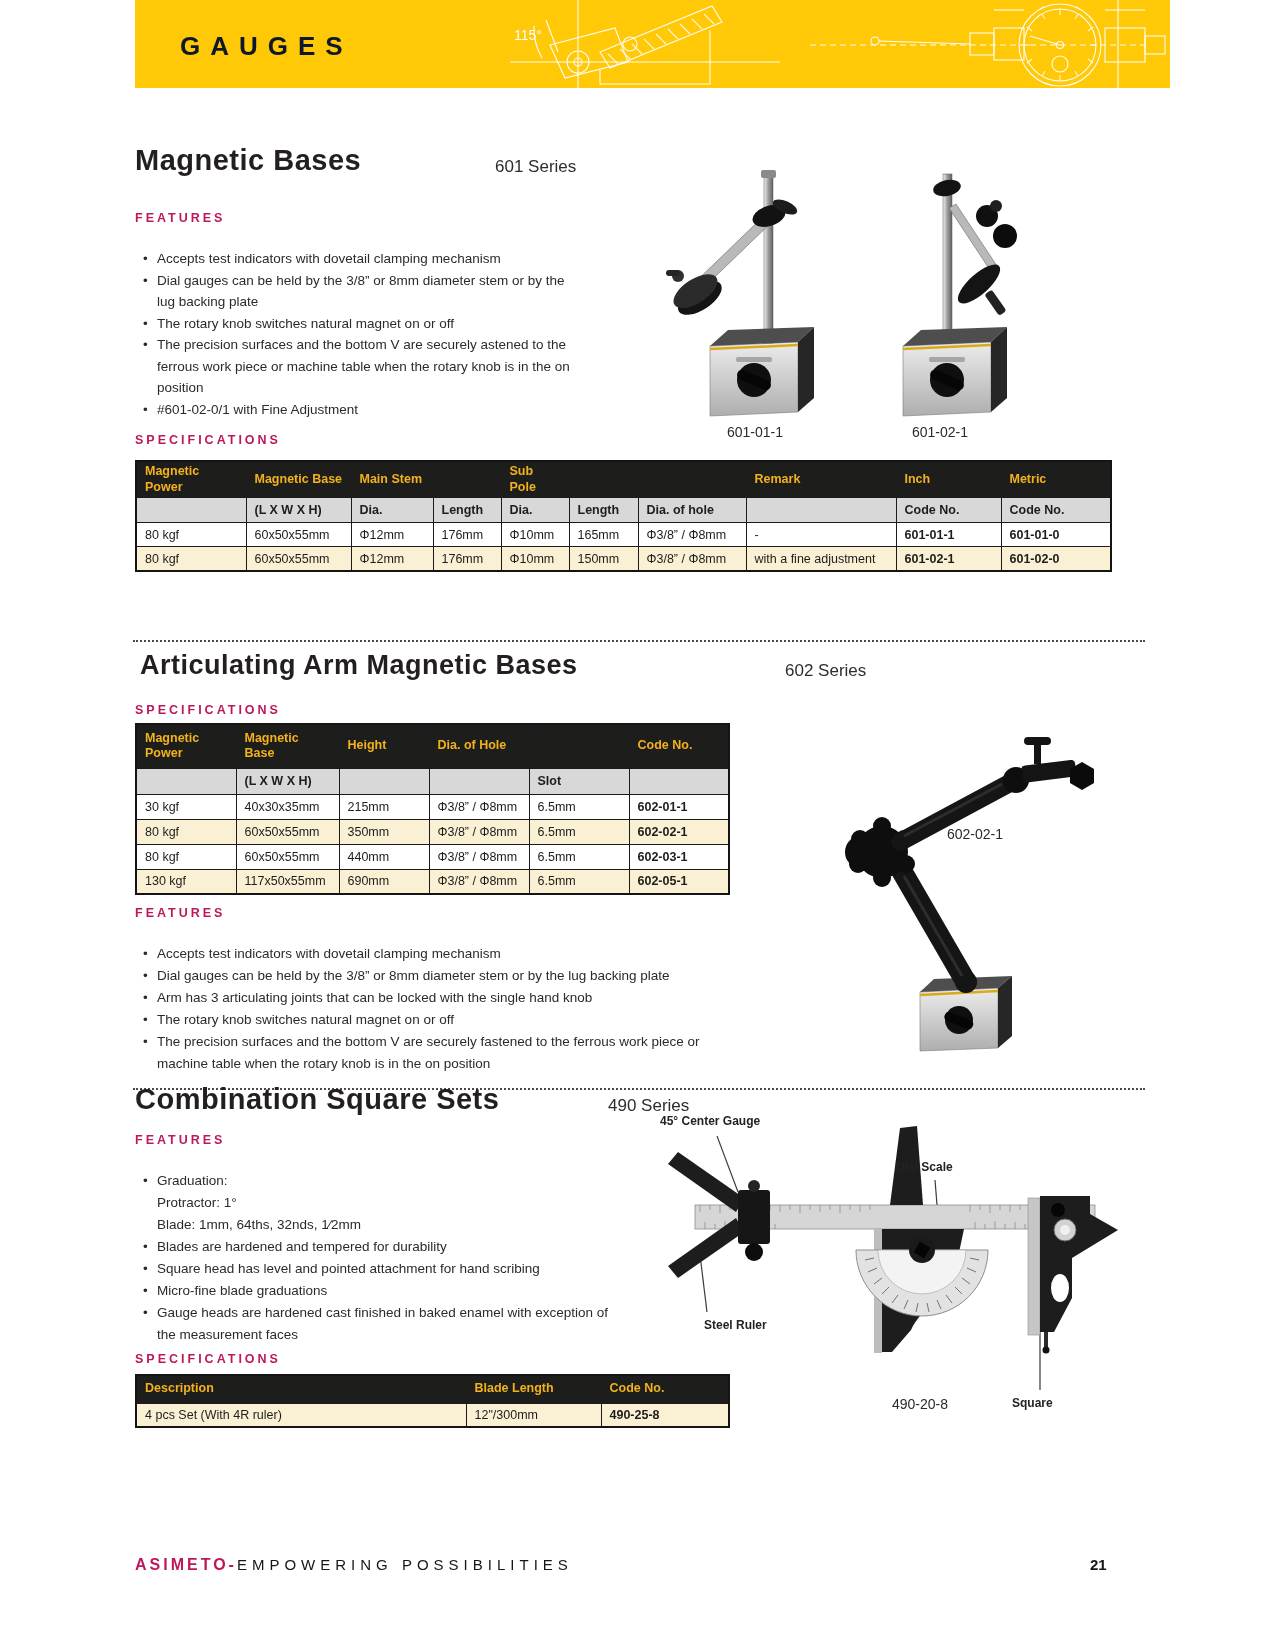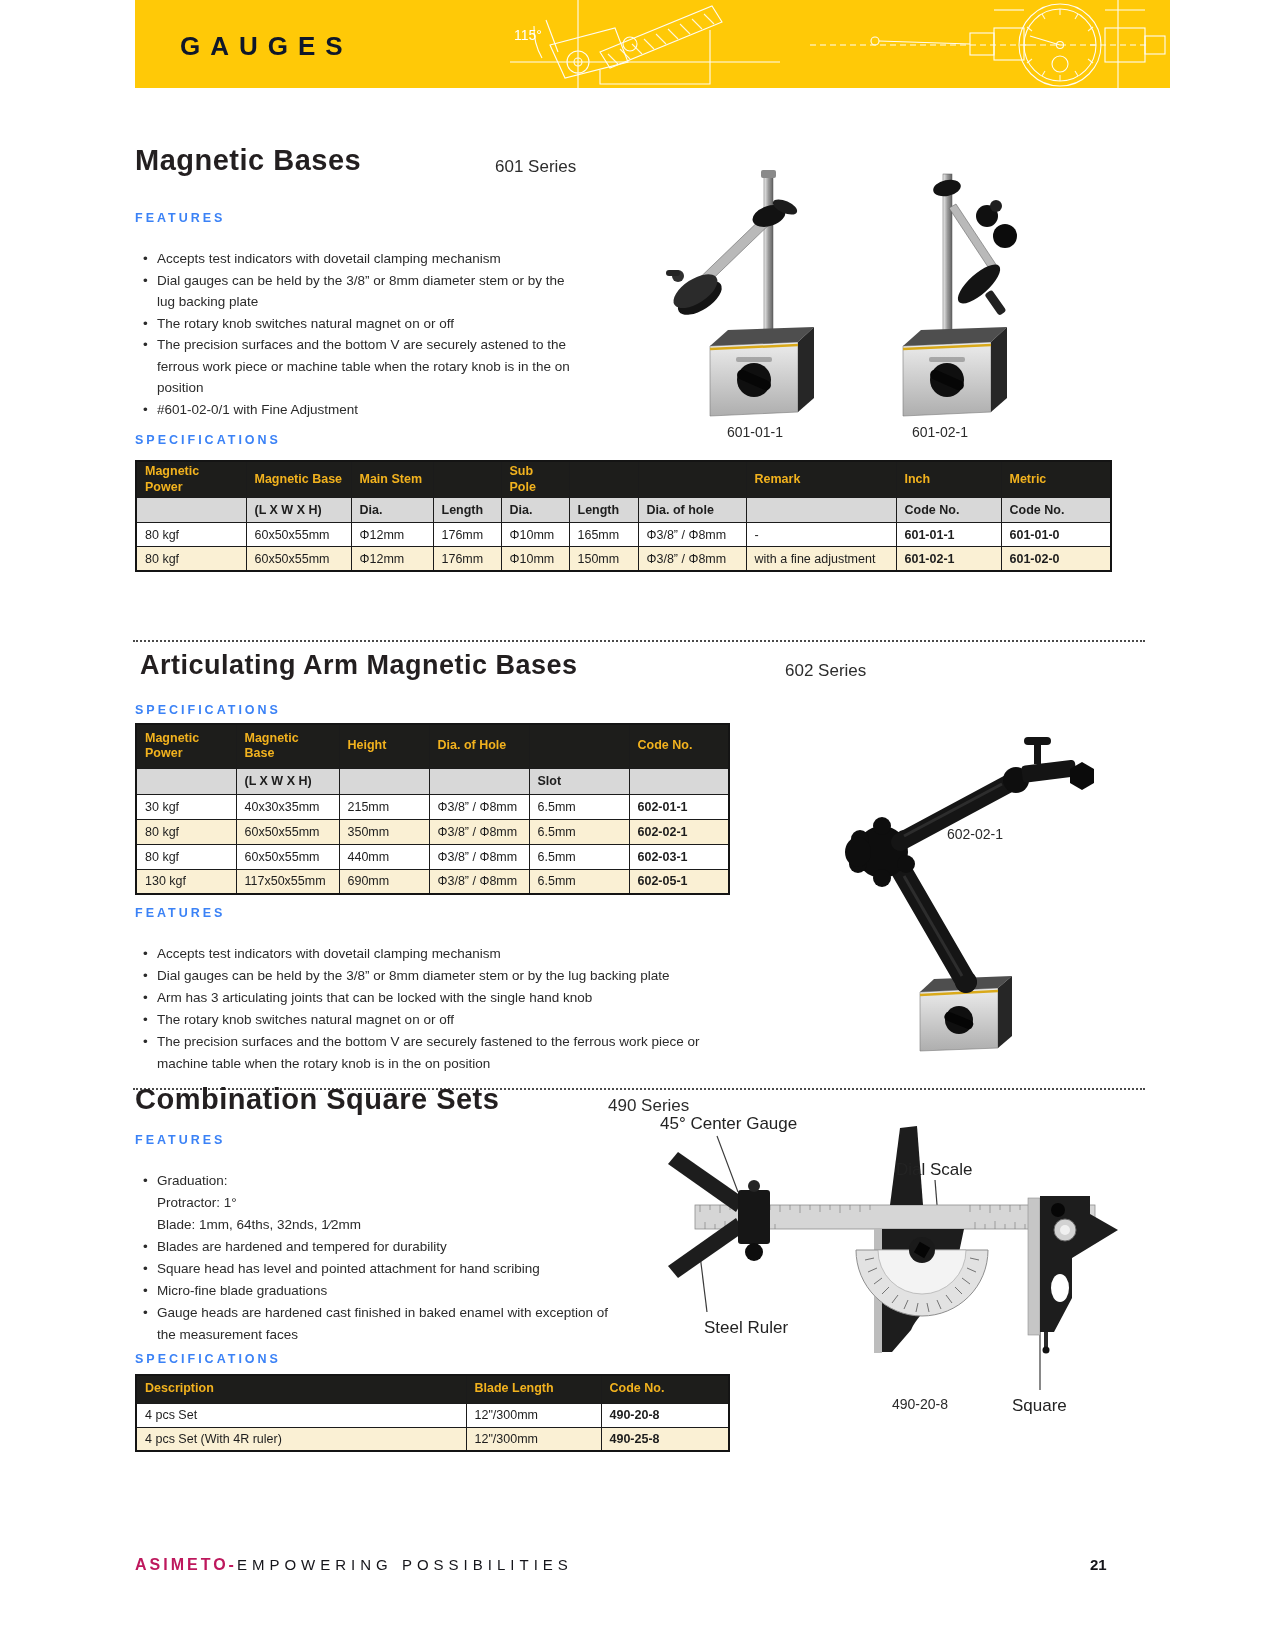--- a/index.html
+++ b/index.html
@@ -8,40 +8,40 @@
   .abs{position:absolute;}
 
   
   .banner{left:135px;top:0;width:1035px;height:88px;background:#FFC907;}
   .banner-title{left:45px;top:31px;font-size:26px;font-weight:bold;letter-spacing:10px;color:#0f172a;}
   .banner-art{right:0;top:0;}
 
   
   .sec-title{font-size:29px;font-weight:bold;color:#231f20;letter-spacing:.5px;}
   .series{font-size:17px;color:#2d2d2d;}
-  .subhead{font-size:12.5px;font-weight:bold;letter-spacing:3px;color:#3b82f6;}
+  .subhead{font-size:12.5px;font-weight:bold;letter-spacing:3px;color:#be185d;}
 
   
   ul.features{list-style:none;margin:8px;padding:0;font-size:13.5px;line-height:21.5px;color:#2b2b2b;}
   ul.features li{padding-left:14px;position:relative;}
   ul.features li.b:before{content:"•";position:absolute;left:0;top:0;color:#2b2b2b;}
   ul.features li.sub{padding-left:14px;}
 
   
   table.spec{border-collapse:collapse;table-layout:fixed;font-size:12.5px;border:2px solid #141414;}
   table.spec td{border:1px solid #1b1b1b;padding:2px 8px;vertical-align:middle;color:#1d1d1d;
                 overflow:hidden;white-space:nowrap;}
   table.spec tr.hdr td{background:#1D1D1B;color:#F2B21E;font-weight:bold;white-space:normal;line-height:1.25;}
   table.spec tr.sub td{background:#D8D8D8;font-weight:bold;}
   table.spec tr.alt td{background:#FAF0D4;}
   table.spec td.code{font-weight:bold;}
 
   .divider{border-top:2px dotted #4a4a4a;height:0;}
   .caption{font-size:14px;color:#2b2b2b;text-align:center;}
-  .imglabel{font-size:17px;color:#232323;}
+  .imglabel{font-size:12px;color:#232323;font-weight:bold;}
 
   .footer-brand{font-size:16px;font-weight:bold;letter-spacing:3px;color:#be185d;}
   .footer-tag{font-size:15px;font-weight:normal;letter-spacing:5px;color:#15151a;}
   .pagenum{font-size:15px;font-weight:bold;color:#15151a;}
 </style>
 </head>
 <body>
 
 <div class="page">
 
@@ -469,25 +469,20 @@
         <col style="width:330px">
         <col style="width:135px">
         <col style="width:128px">
       </colgroup>
     <tbody>
         <tr class="hdr" style="height:28px;">
       <td>Description</td>
       <td>Blade Length</td>
       <td>Code No.</td>
     </tr>
-    <tr style="height:24px;">
-      <td>4 pcs Set</td>
-      <td>12"/300mm</td>
-      <td class="code">490-20-8</td>
-    </tr>
     <tr class="alt" style="height:24px;">
       <td>4 pcs Set  (With 4R ruler)</td>
       <td>12"/300mm</td>
       <td class="code">490-25-8</td>
     </tr>
   </tbody>
     </table>
 
   <div class="abs" style="left:135px;top:1556px;white-space:nowrap;">
     <span class="footer-brand">ASIMETO-</span><span class="footer-tag">EMPOWERING POSSIBILITIES</span>

